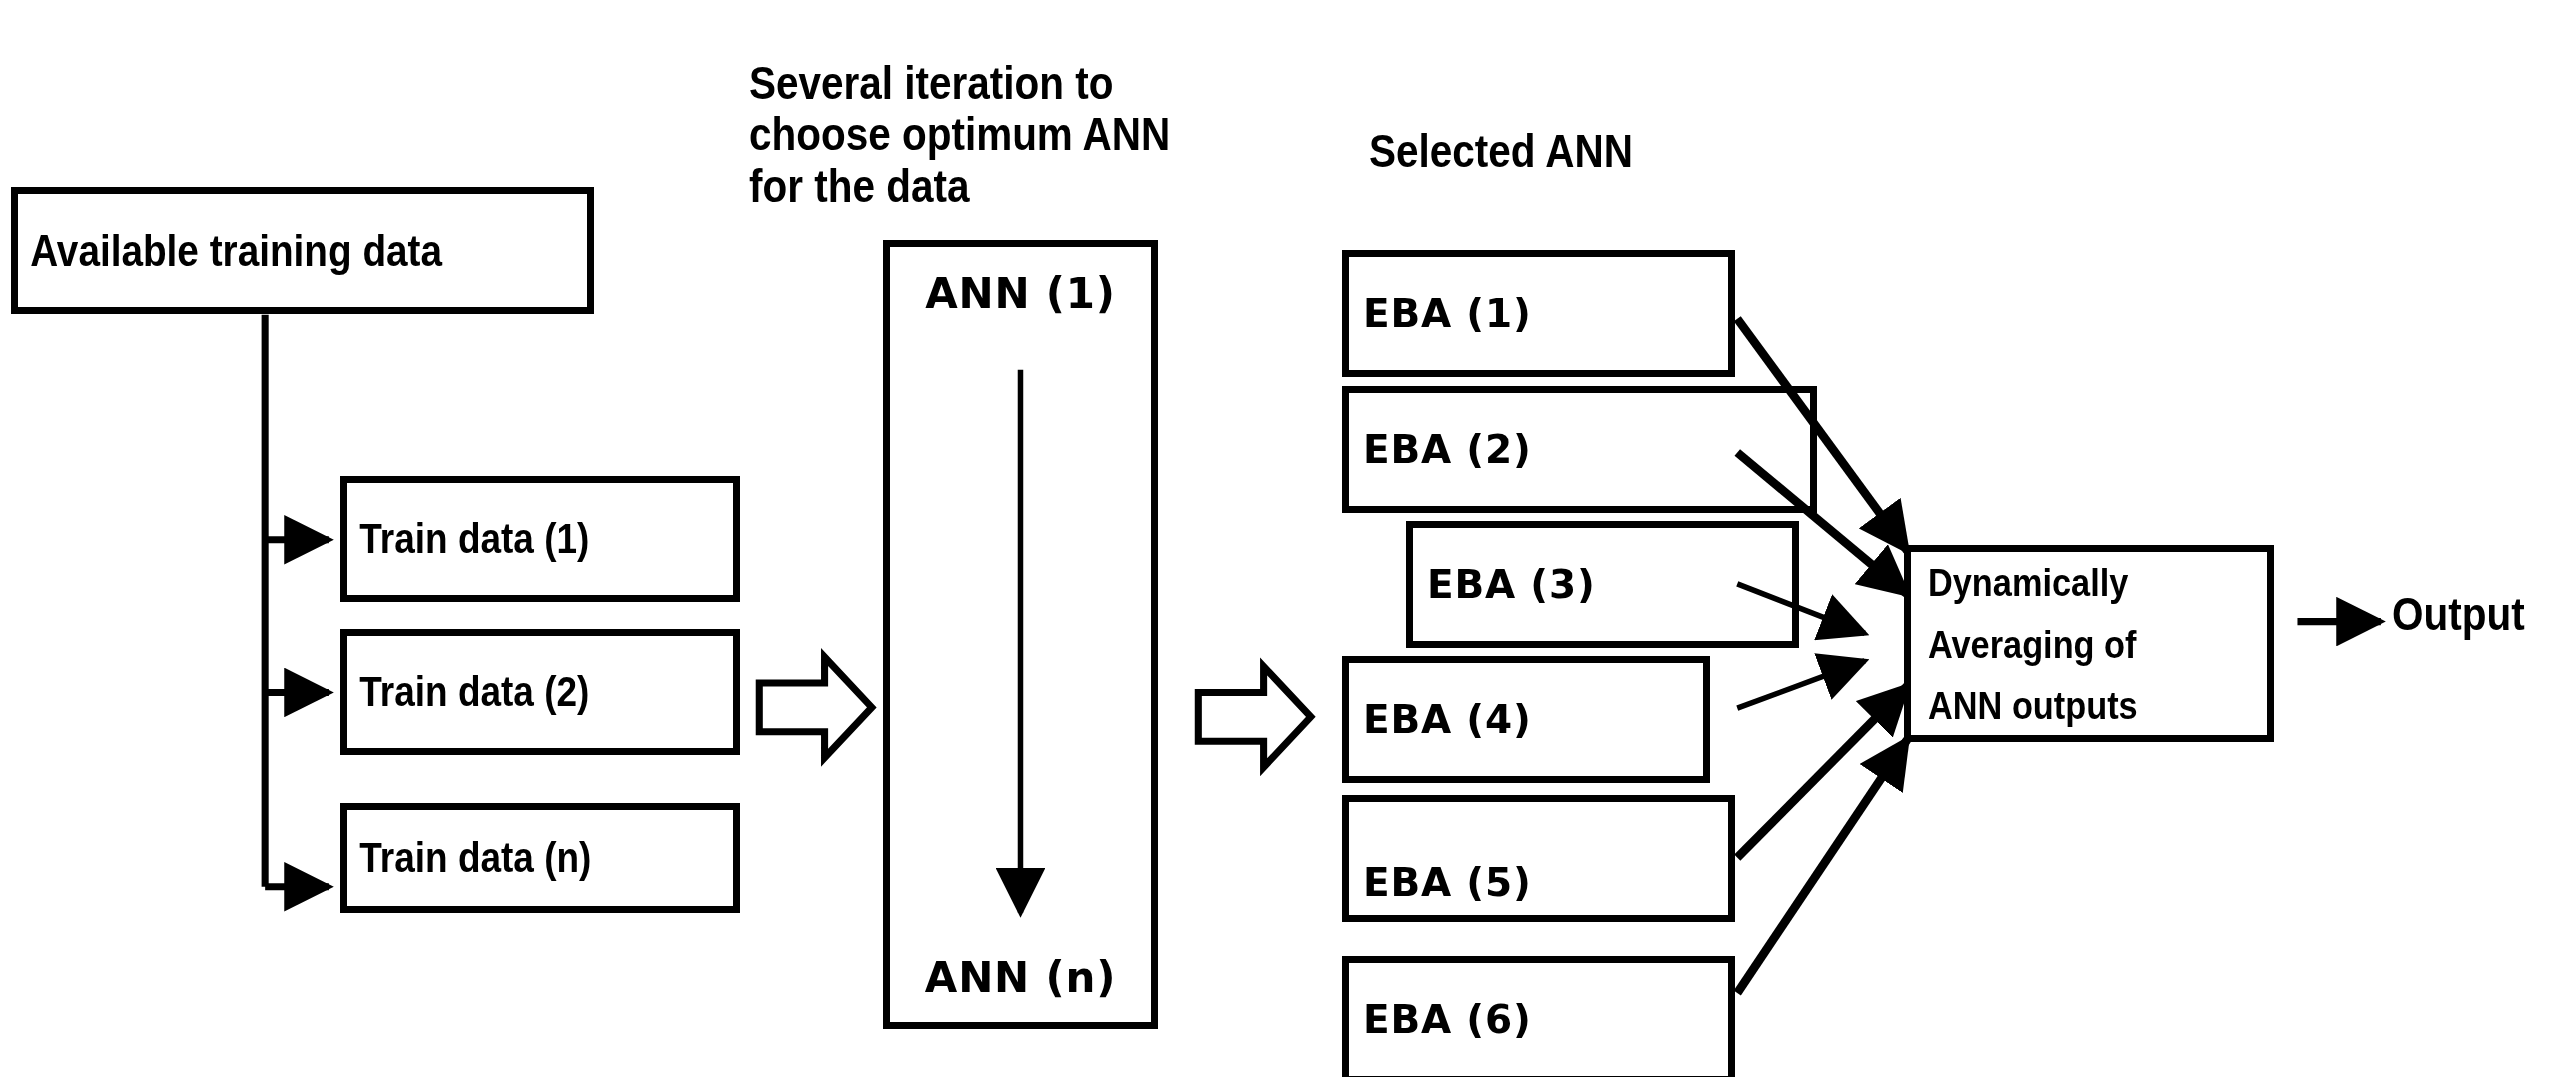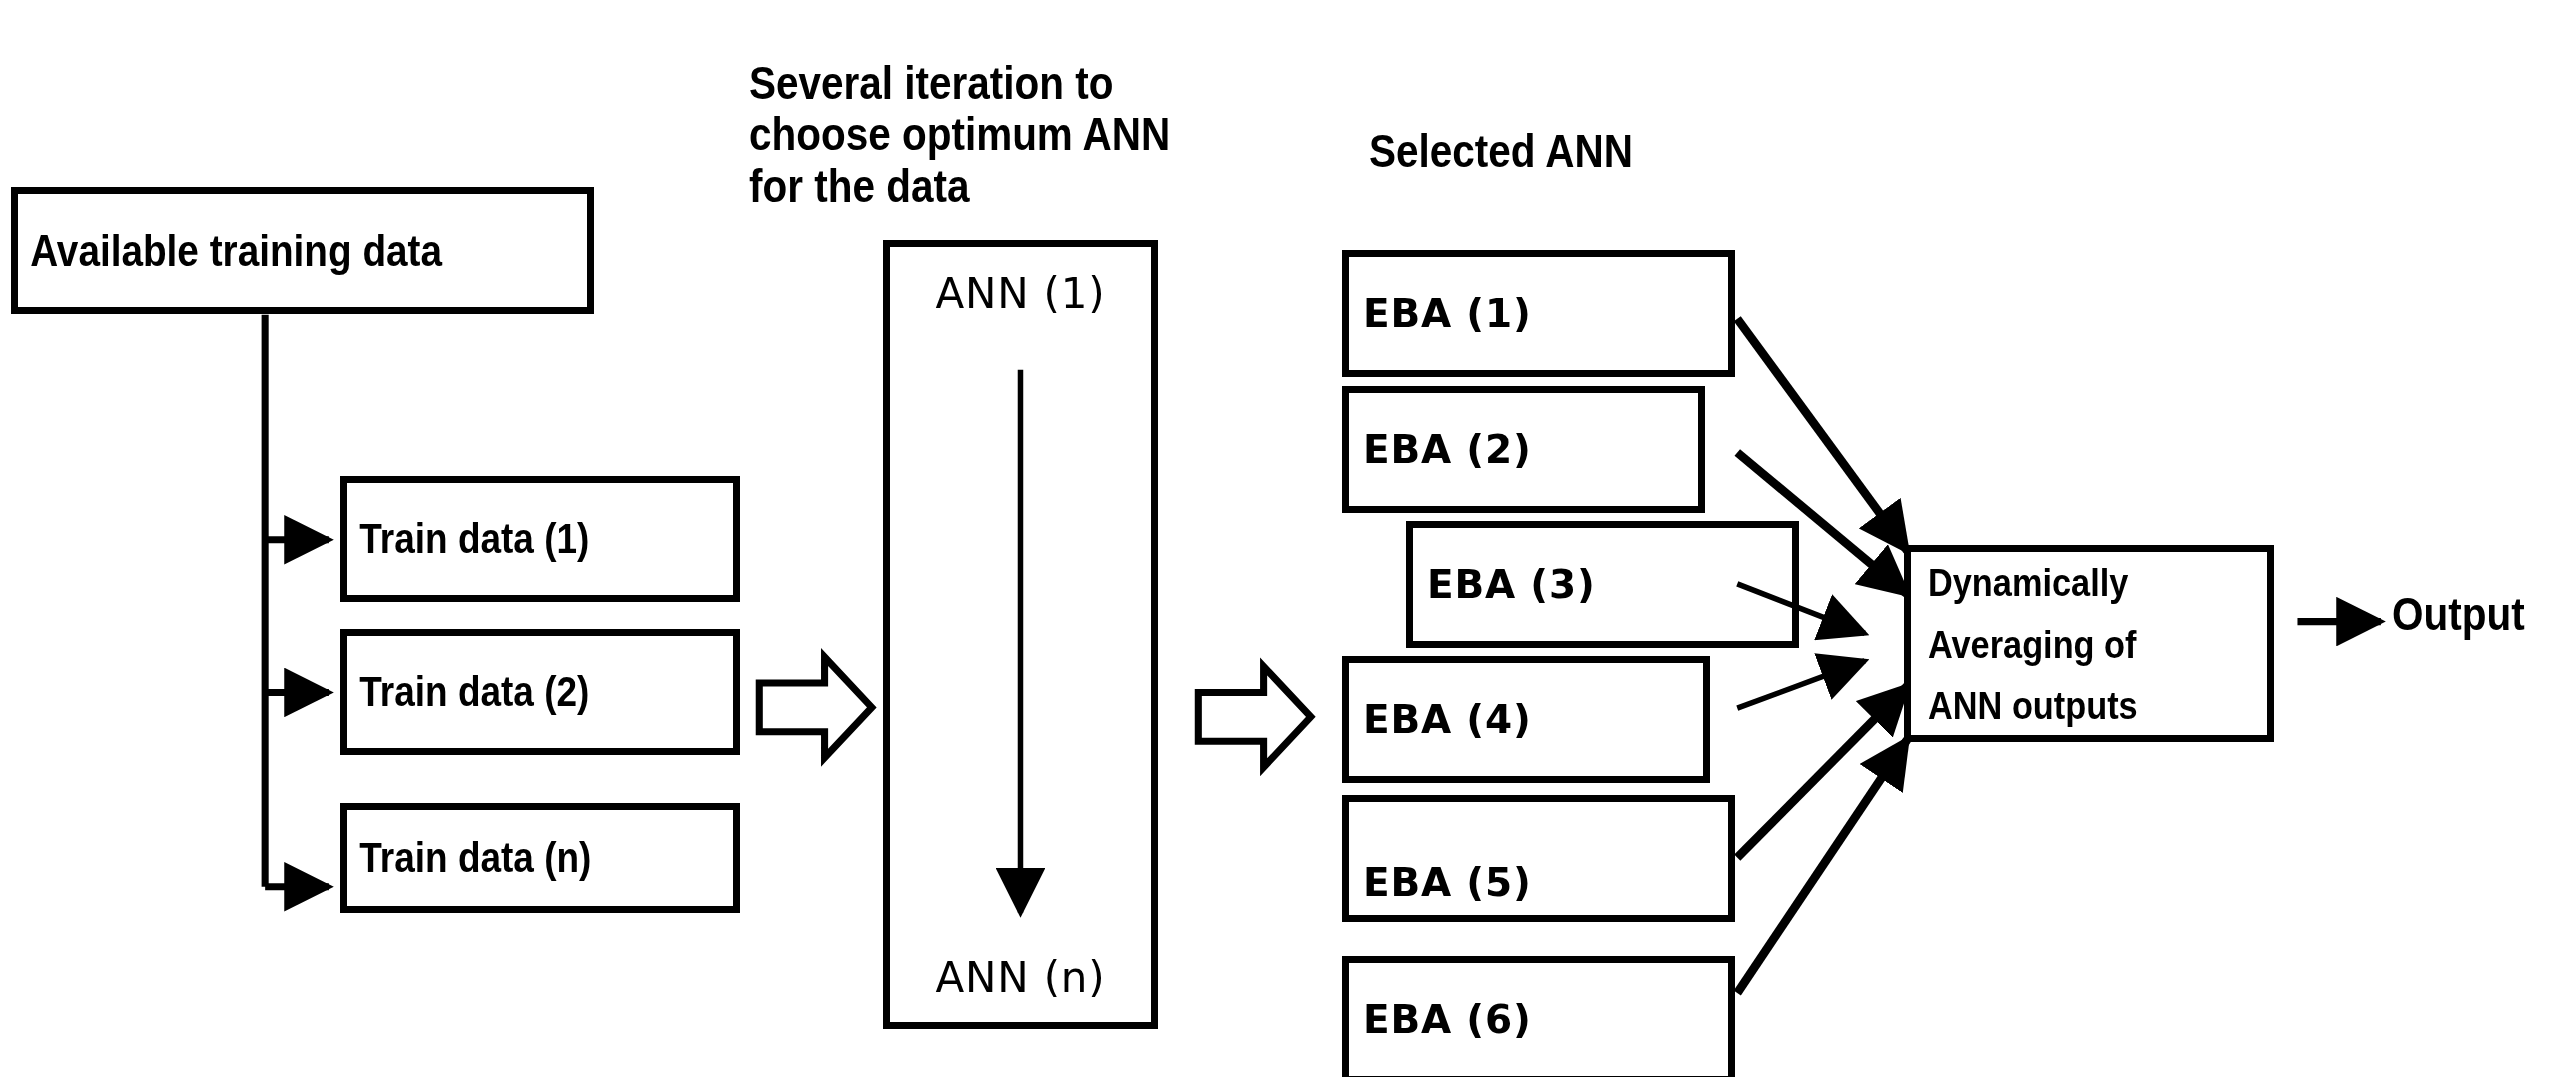--- a/index.html
+++ b/index.html
@@ -8,21 +8,21 @@
   #stage{position:relative;width:2576px;height:1078px;background:#fff;}
 
   .box{position:absolute;background:#fff;border:7px solid #000;box-sizing:border-box;
        display:flex;align-items:center;}
   .box .lbl{padding-left:14px;font-weight:700;color:#000;white-space:nowrap;}
 
   
   .cond{font-family:"Liberation Sans", sans-serif;font-weight:700;
         transform:scaleX(0.88);transform-origin:left center;}
   
-  .wide{font-family:"DejaVu Sans", sans-serif;font-weight:400;letter-spacing:0.8px;}
+  .wide{font-family:"DejaVu Sans", sans-serif;font-weight:700;letter-spacing:0.8px;}
 
   .heading{position:absolute;font-weight:700;color:#000;line-height:1.12;}
 
   svg.overlay{position:absolute;left:0;top:0;width:2576px;height:1078px;pointer-events:none;}
 </style>
 </head>
 <body>
 
 <div id="stage">
 
@@ -53,21 +53,21 @@
   </div>
 
   <div class="box" style="left:883px;top:240px;width:275px;height:789px;display:block;">
     <div class="wide" style="position:absolute;left:0;right:0;top:22px;text-align:center;font-size:42px;">ANN (1)</div>
     <div class="wide" style="position:absolute;left:0;right:0;bottom:20.5px;text-align:center;font-size:42px;">ANN (n)</div>
   </div>
 
   <div class="box" style="left:1342px;top:250px;width:393px;height:127px;">
     <span class="lbl wide" style="font-size:39px;">EBA (1)</span>
   </div>
-  <div class="box" style="left:1342px;top:386px;width:363px;height:127px;">
+  <div class="box" style="left:1342px;top:386px;width:475px;height:127px;">
     <span class="lbl wide" style="font-size:39px;">EBA (2)</span>
   </div>
   <div class="box" style="left:1406px;top:521px;width:393px;height:127px;">
     <span class="lbl wide" style="font-size:39px;">EBA (3)</span>
   </div>
   <div class="box" style="left:1342px;top:656px;width:368px;height:127px;">
     <span class="lbl wide" style="font-size:39px;">EBA (4)</span>
   </div>
   <div class="box" style="left:1342px;top:795px;width:393px;height:127px;">
     <span class="lbl wide" style="font-size:39px;margin-top:48px;">EBA (5)</span>

